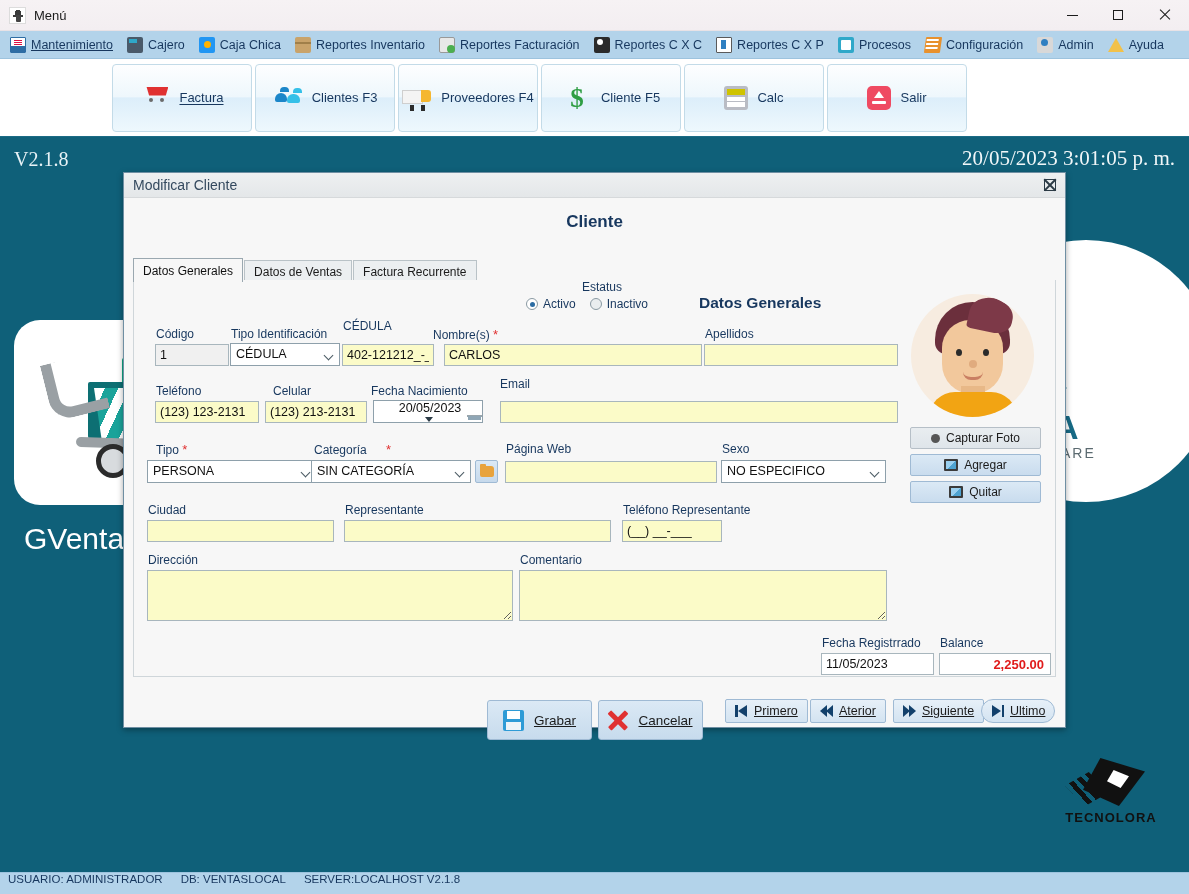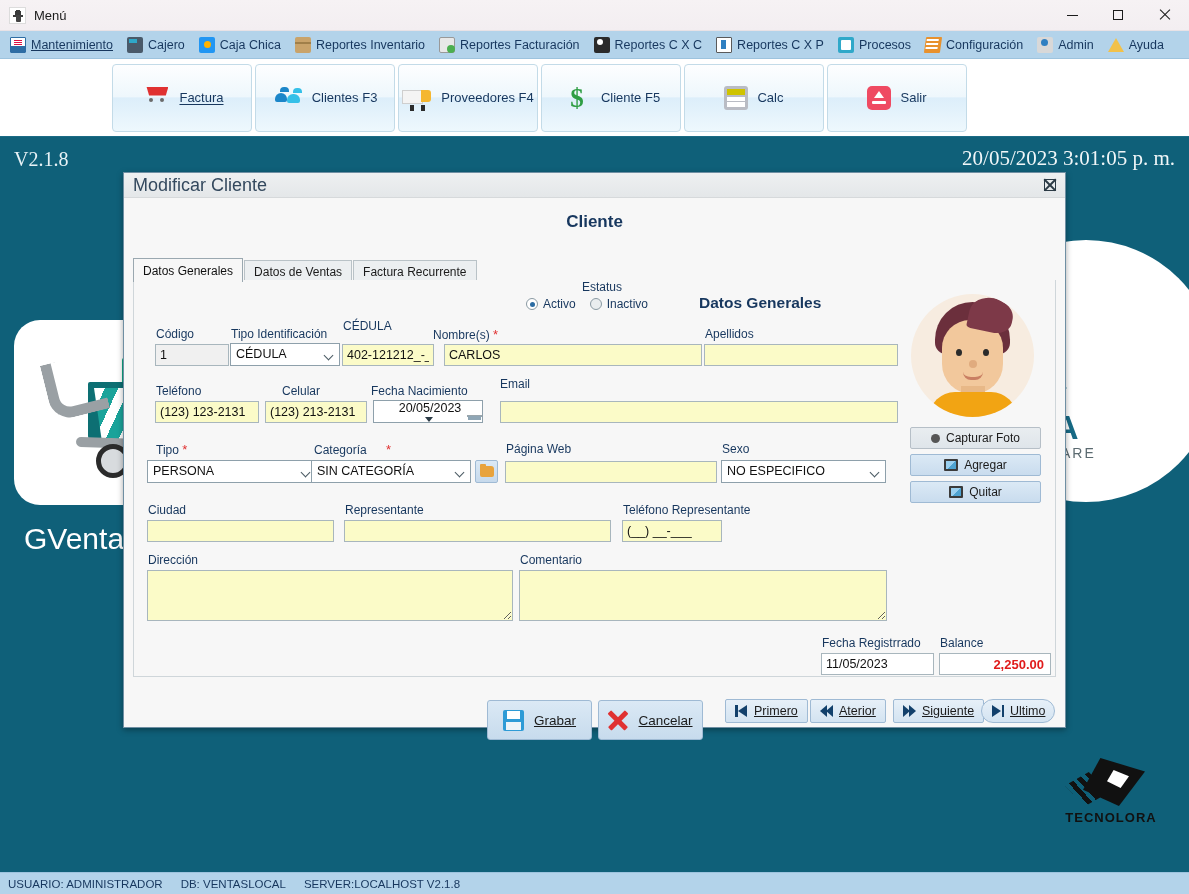--- a/index.html
+++ b/index.html
@@ -236,21 +236,21 @@
   
   .dialog {
     position:absolute; left:123px; top:172px; width:943px; height:556px;
     background:#f4f4f4; border:1px solid #6f8fa3;
     box-shadow: 0 2px 6px rgba(0,0,0,.35);
   }
   .dlg-title {
     height:25px; background:linear-gradient(to bottom,#eef0f1,#e4e7e9);
     border-bottom:1px solid #d6d9db;
     display:flex; align-items:center; padding-left:9px;
-    font-size:18px; color:#34495e;
+    font-size:14px; color:#34495e;
   }
   .dlg-close {
     margin-left:auto; margin-right:8px; width:14px; height:14px;
     display:flex; align-items:center; justify-content:center;
     position:relative;
   }
   .dlg-close::before, .dlg-close::after {
     content:""; position:absolute; left:-1px; top:6px; width:16px; height:1.6px; background:#2b3a45;
   }
   .dlg-close::before{transform:rotate(45deg);} .dlg-close::after{transform:rotate(-45deg);}
@@ -397,21 +397,21 @@
   .nv-prev::after{content:"";position:absolute;left:6px;top:0;width:0;height:0;border-top:6px solid transparent;border-bottom:6px solid transparent;border-right:7px solid #12406b;}
   .nv-next::before{content:"";position:absolute;left:0;top:0;width:0;height:0;border-top:6px solid transparent;border-bottom:6px solid transparent;border-left:7px solid #12406b;}
   .nv-next::after{content:"";position:absolute;left:6px;top:0;width:0;height:0;border-top:6px solid transparent;border-bottom:6px solid transparent;border-left:7px solid #12406b;}
   .nv-last::before{content:"";position:absolute;right:0;top:0;width:2.5px;height:12px;background:#12406b;}
   .nv-last::after{content:"";position:absolute;right:3px;top:0;width:0;height:0;border-top:6px solid transparent;border-bottom:6px solid transparent;border-left:9px solid #12406b;}
 
   
   .statusbar {
     position:absolute; left:0; top:872px; width:1189px; height:22px;
     background:#b3d3ea; border-top:1px solid #9dc3de;
-    display:flex; align-items:center; padding-left:8px; gap:18px;
+    display:flex; align-items:flex-start; padding-left:8px; gap:18px;
     font-size:11.5px; color:#17375e;
   }
 </style>
 </head>
 <body>
 
 <div id="app">
 
   <div class="titlebar">
     <div class="tb-icon"></div>
@@ -592,21 +592,21 @@
         <input class="inp gray" style="left: 21px; top: 64px; width: 74px;" value="1">
         <div class="sel" style="left:96px; top:63px; width:110px;">
           <span>CÉDULA</span>
           <span class="chev"></span>
         </div>
         <input class="inp" style="left: 208px; top: 64px; width: 92px;" value="402-121212_-_">
         <input class="inp" style="left: 310px; top: 64px; width: 258px;" value="CARLOS">
         <input class="inp" style="left: 570px; top: 64px; width: 194px;" value="">
 
         <div class="lbl" style="left:22px; top:104px;">Teléfono</div>
-        <div class="lbl" style="left:148px; top:104px;">Celular</div>
+        <div class="lbl" style="left:139px; top:104px;">Celular</div>
         <div class="lbl" style="left:237px; top:104px;">Fecha Nacimiento</div>
         <div class="lbl" style="left:366px; top:97px;">Email</div>
 
         <input class="inp" style="left: 21px; top: 121px; width: 104px;" value="(123) 123-2131">
         <input class="inp" style="left: 131px; top: 121px; width: 102px;" value="(123) 213-2131">
         <div class="date-box" style="left:239px; top:120px; width:110px;flex-direction:column;">
           <span>20/05/2023</span>
           <span class="dp-ico"></span>
           <span class="dp-chev"></span>
         </div>

